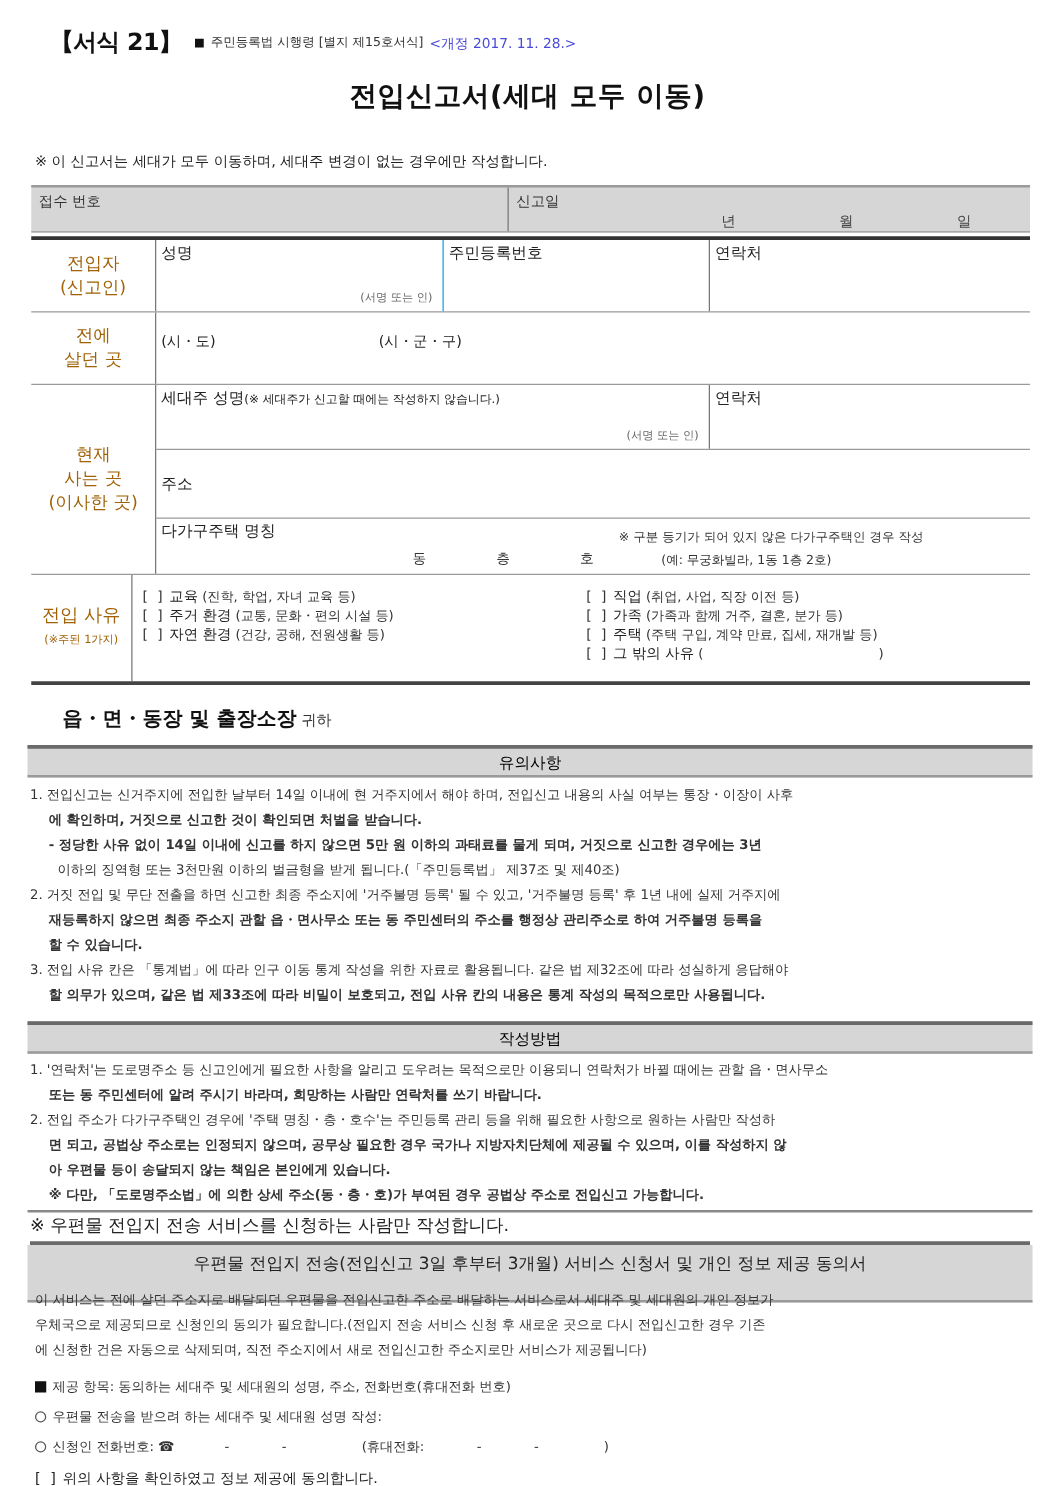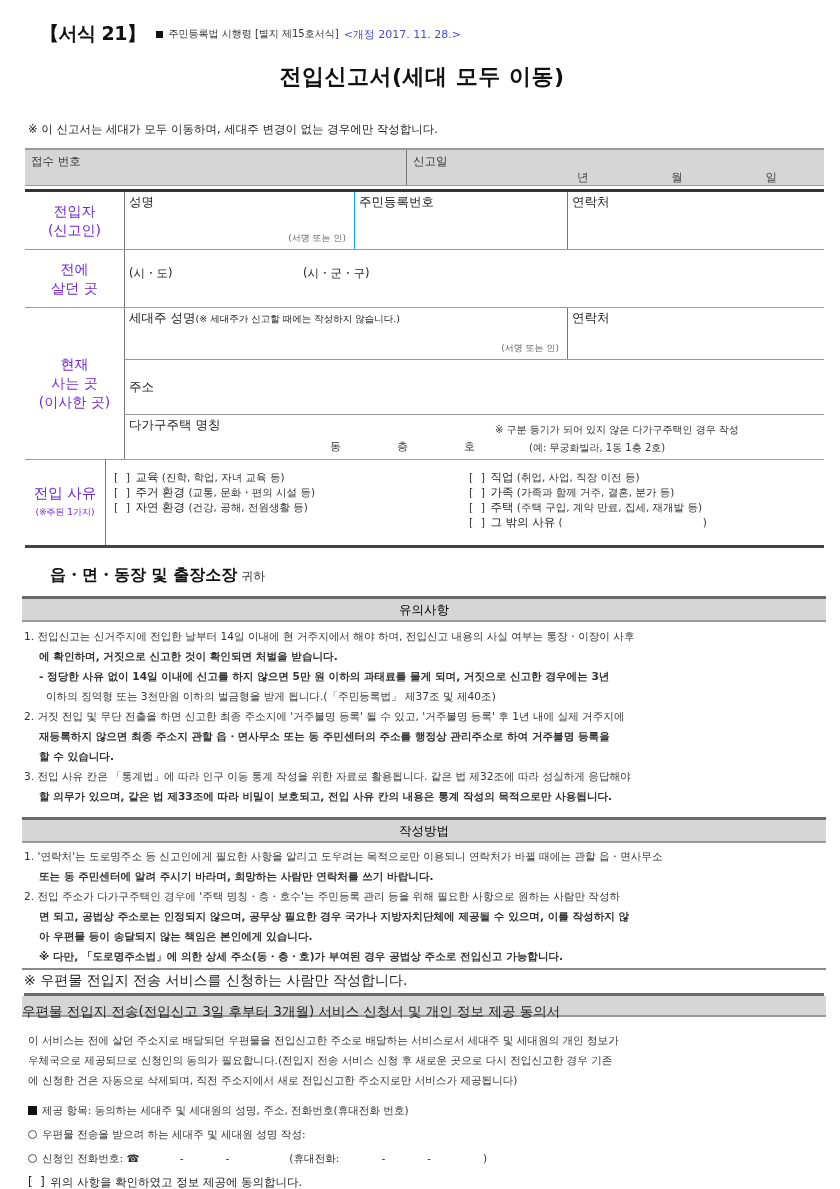--- a/index.html
+++ b/index.html
@@ -20,21 +20,21 @@
   
   .form { position: absolute; left: 25px; top: 148px; width: 799px; }
   .row { display: flex; width: 100%; }
   .receipt { background: #d6d6d6; height: 38px; border-top: 2px solid #9a9a9a; border-bottom: 1px solid #9a9a9a; }
   .receipt .c1 { width: 382px; border-right: 1px solid #777; padding: 4px 6px; font-size: 11.5px; color: #333; }
   .receipt .c2 { flex: 1; position: relative; padding: 4px 6px; font-size: 11.5px; color: #333; }
   .receipt .ymd { position: absolute; left: 170px; top: 20px; width: 200px; display: flex; justify-content: space-between; font-size: 11.5px; color: #444; }
 
   .thick { height: 3px; background: #333; margin-top: 3px; }
 
-  .lbl { width: 100px; border-right: 1px solid #777; display: flex; flex-direction: column; justify-content: center; align-items: center; text-align: center; font-size: 14px; line-height: 19px; color: #6d28d9; }
+  .lbl { width: 100px; border-right: 1px solid #777; display: flex; flex-direction: column; justify-content: center; align-items: center; text-align: center; font-size: 14px; line-height: 19px; color: #a16207; }
   .lbl .small { font-size: 9px; }
   .cell { position: relative; font-size: 12.5px; color: #222; padding: 2px 4px; }
   .sep { border-bottom: 1px solid #9a9a9a; }
 
   .r-mover { height: 58px; }
   .r-mover .f1 { width: 230px; border-right: 1px solid #0ea5e9; }
   .r-mover .f2 { width: 213px; border-right: 1px solid #777; }
   .r-mover .f3 { flex: 1; }
   .sign { position: absolute; right: 8px; bottom: 4px; font-size: 9px; color: #666; }
 
@@ -66,21 +66,21 @@
   .office { position: absolute; left: 50px; top: 565px; font-size: 16px; font-weight: bold; color: #111; }
   .office .gw { font-size: 12px; font-weight: normal; color: #333; margin-left: 4px; }
 
   .sec-head { position: absolute; left: 22px; width: 804px; height: 26px; background: #d6d6d6; border-top: 3px solid #6a6a6a; border-bottom: 2px solid #9a9a9a; text-align: center; font-size: 12.5px; line-height: 21px; color: #000000; }
 
   .para { position: absolute; left: 24px; width: 800px; font-size: 10.6px; line-height: 20px; color: #333; }
   .para .ind { padding-left: 15px; font-weight: bold; }
   .para .ind2 { padding-left: 22px; }
 
   .postal-head { position: absolute; left: 24px; top: 972px; width: 800px; font-size: 14px; color: #222; border-bottom: 3px solid #6a6a6a; padding-bottom: 2px; height: 24px; }
-  .postal-sub { position: absolute; left: 22px; top: 996px; width: 804px; height: 21px; background: #d6d6d6; border-bottom: 2px solid #9a9a9a; text-align: left; font-size: 13.5px; line-height: 30px; color: #222; }
+  .postal-sub { position: absolute; left: 22px; top: 996px; width: 804px; height: 46px; background: #d6d6d6; border-bottom: 2px solid #9a9a9a; text-align: center; font-size: 13.5px; line-height: 30px; color: #222; }
 
   .body2 { position: absolute; left: 28px; top: 1030px; width: 796px; font-size: 10.6px; line-height: 20px; color: #333; }
   .list { position: absolute; left: 28px; top: 1098px; font-size: 10.6px; line-height: 24px; color: #333; }
   .sq-bullet { display: inline-block; width: 9px; height: 9px; background: #111; margin-right: 5px; vertical-align: -1px; }
   .circle { display: inline-block; width: 9px; height: 9px; border: 1px solid #555; border-radius: 50%; margin-right: 5px; vertical-align: -1px; }
   .phone-line { display: flex; }
   .agree { font-size: 11.5px; color: #222; }
 </style>
 </head>
 <body>

